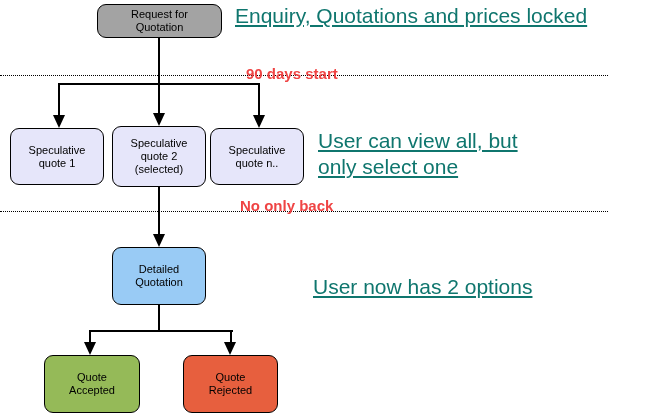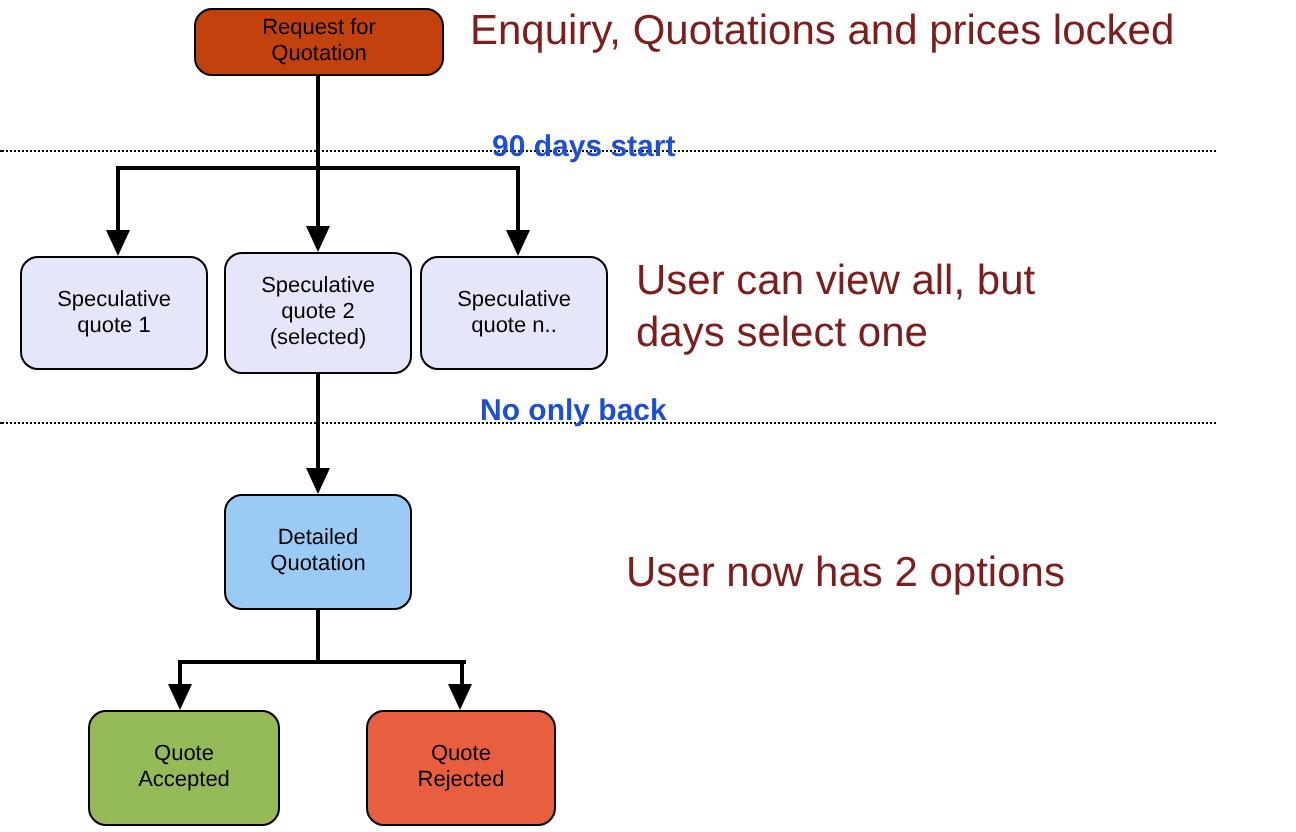--- a/index.html
+++ b/index.html
@@ -75,33 +75,34 @@
   }
   .phase-line-1 { top: 75px; }
   .phase-line-2 { top: 211px; }
 
   
   .milestone {
     position: absolute;
     font-size: 15px;
     line-height: 18px;
     font-weight: bold;
-    color: #1d4ed8;
+    color: #ef4444;
     white-space: nowrap;
   }
   .milestone-1 { left: 246px; top: 65px; }
   .milestone-2 { left: 240px; top: 197px; }
 
   
   .annotation {
     position: absolute;
     font-size: 21px;
     line-height: 26px;
-    color: #7f1d1d;
+    color: #0f766e;
     white-space: pre-line;
+    text-decoration: underline;
   }
   .annotation-heading { left: 235px; top: 3px;   }
   .annotation-select  { left: 318px; top: 128px; }
   .annotation-options { left: 313px; top: 274px; text-align: center; }
 </style>
 </head>
 <body>
 
 <div class="canvas">
 
@@ -122,34 +123,34 @@
   <div class="arrow arrow-a"></div>
   <div class="arrow arrow-b"></div>
   <div class="arrow arrow-c"></div>
   <div class="arrow arrow-mid"></div>
   <div class="arrow arrow-left"></div>
   <div class="arrow arrow-right"></div>
 
   <div class="milestone milestone-1">90 days start</div>
   <div class="milestone milestone-2">No only back</div>
 
-  <div class="node node-request" style="background: #c2410c;">Request for
+  <div class="node node-request" style="background: #a3a3a3;">Request for
 Quotation</div>
   <div class="node node-spec1" style="background: rgb(230, 230, 250);">Speculative
 quote 1</div>
   <div class="node node-spec2" style="background: rgb(230, 230, 250);">Speculative
 quote 2
 (selected)</div>
   <div class="node node-spec3" style="background: rgb(230, 230, 250);">Speculative
 quote n..</div>
   <div class="node node-detailed" style="background: rgb(153, 203, 245);">Detailed
 Quotation</div>
   <div class="node node-accepted" style="background: rgb(149, 186, 88);">Quote
 Accepted</div>
   <div class="node node-rejected" style="background: rgb(231, 95, 62);">Quote
 Rejected</div>
 
   <div class="annotation annotation-heading">Enquiry, Quotations and prices locked</div>
   <div class="annotation annotation-select">User can view all, but
-days select one</div>
+only select one</div>
   <div class="annotation annotation-options">User now has 2 options</div>
 
 </div>
 
 </body></html>

